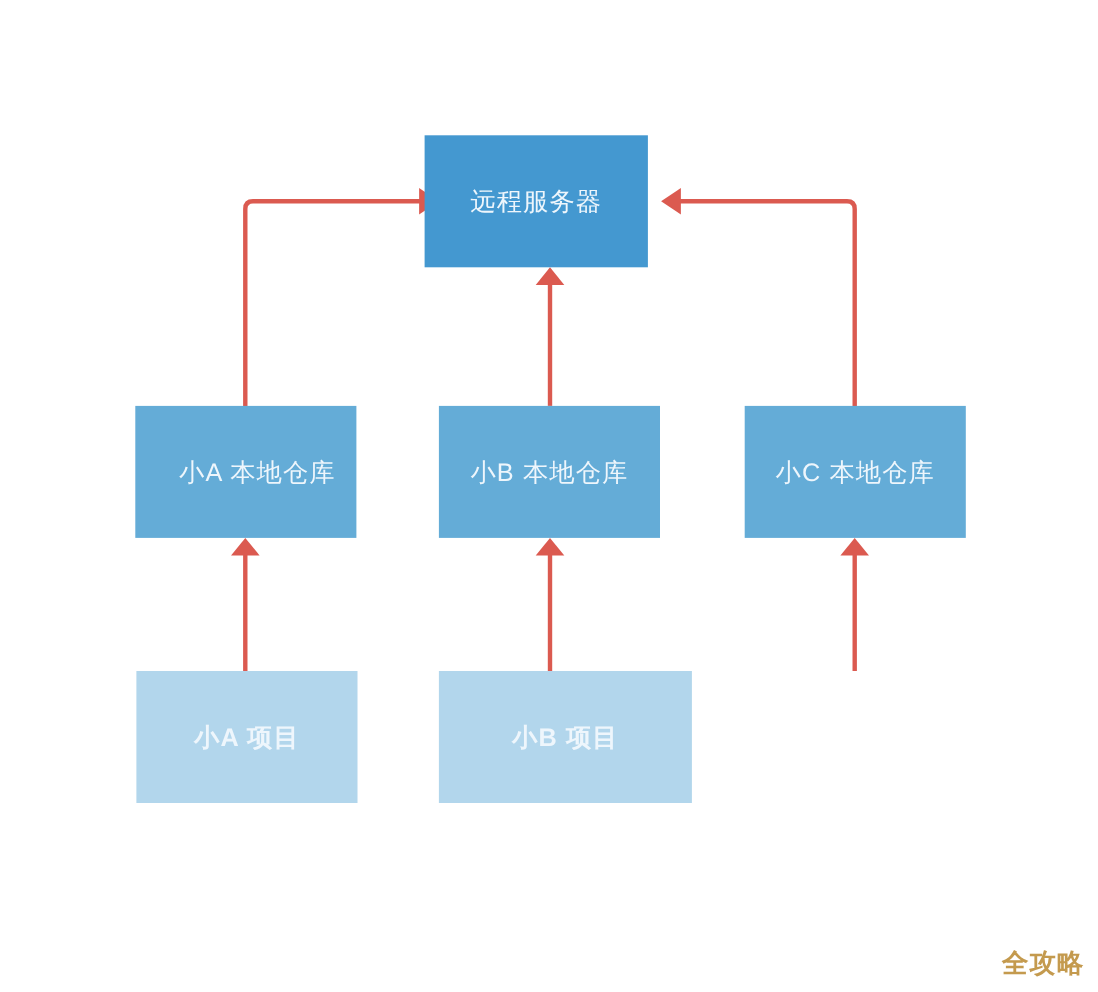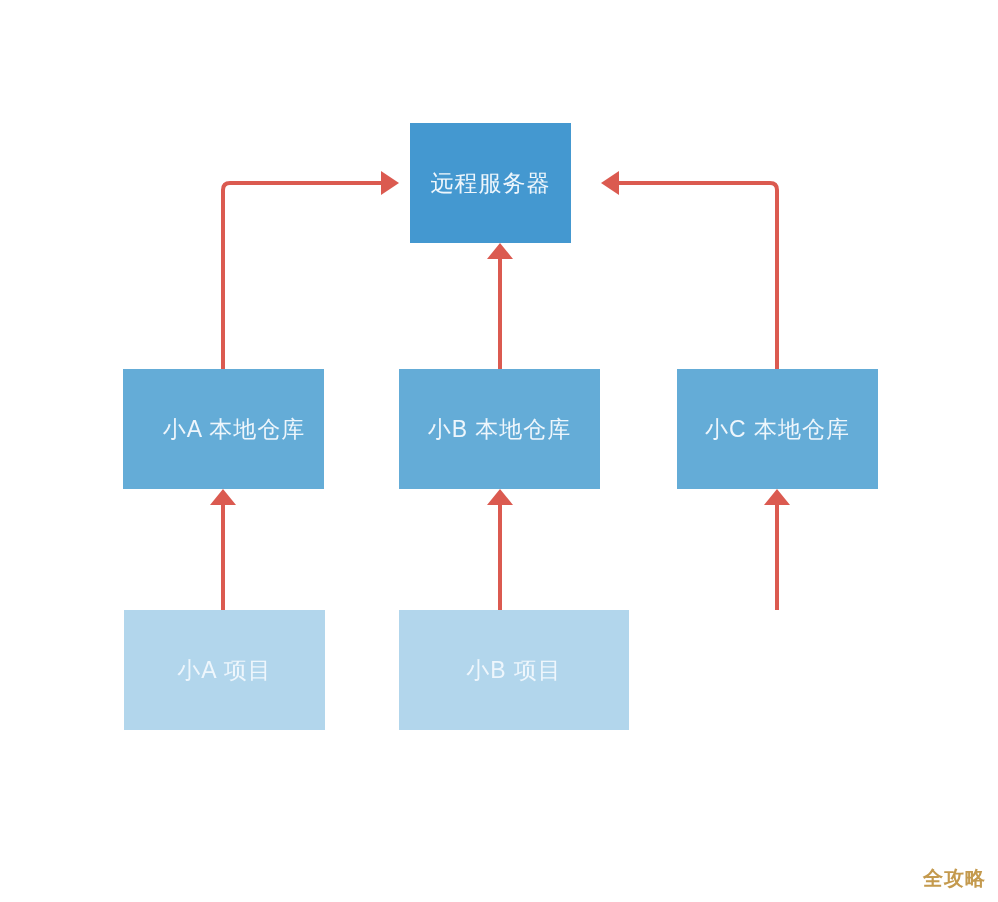--- a/index.html
+++ b/index.html
@@ -45,38 +45,38 @@
     display: flex;
     align-items: center;
     justify-content: center;
     text-align: center;
     color: var(--node_text);
     font-size: 23px;
     letter-spacing: 1px;
   }
   .node-remote  { background: var(--remote_box); }
   .node-local   { background: var(--local_box); }
-  .node-project { background: var(--project_box); }
+  .node-project { background: var(--project_box); font-weight: bold; }
 
   
-  #remote-server { left: 410px; top: 123px; width: 161px; height: 120px; }
+  #remote-server { left: 386px; top: 123px; width: 203px; height: 120px; }
 
   #local-a { left: 123px; top: 369px; width: 201px; height: 120px; padding-left: 21px; }
   #local-b { left: 399px; top: 369px; width: 201px; height: 120px; }
   #local-c { left: 677px; top: 369px; width: 201px; height: 120px; }
 
   #project-a { left: 124px; top: 610px; width: 201px; height: 120px; }
   #project-b { left: 399px; top: 610px; width: 230px; height: 120px; text-align: right; }
   #project-c { left: 678px; top: 610px; width: 202px; height: 120px; }
 
   .watermark {
     position: absolute;
     right: 12px;
     bottom: 10px;
-    font-size: 20px;
+    font-size: 24px;
     font-weight: bold;
     color: var(--watermark);
     letter-spacing: 1px;
   }
 </style>
 </head>
 <body>
 
 <div class="canvas">
 

